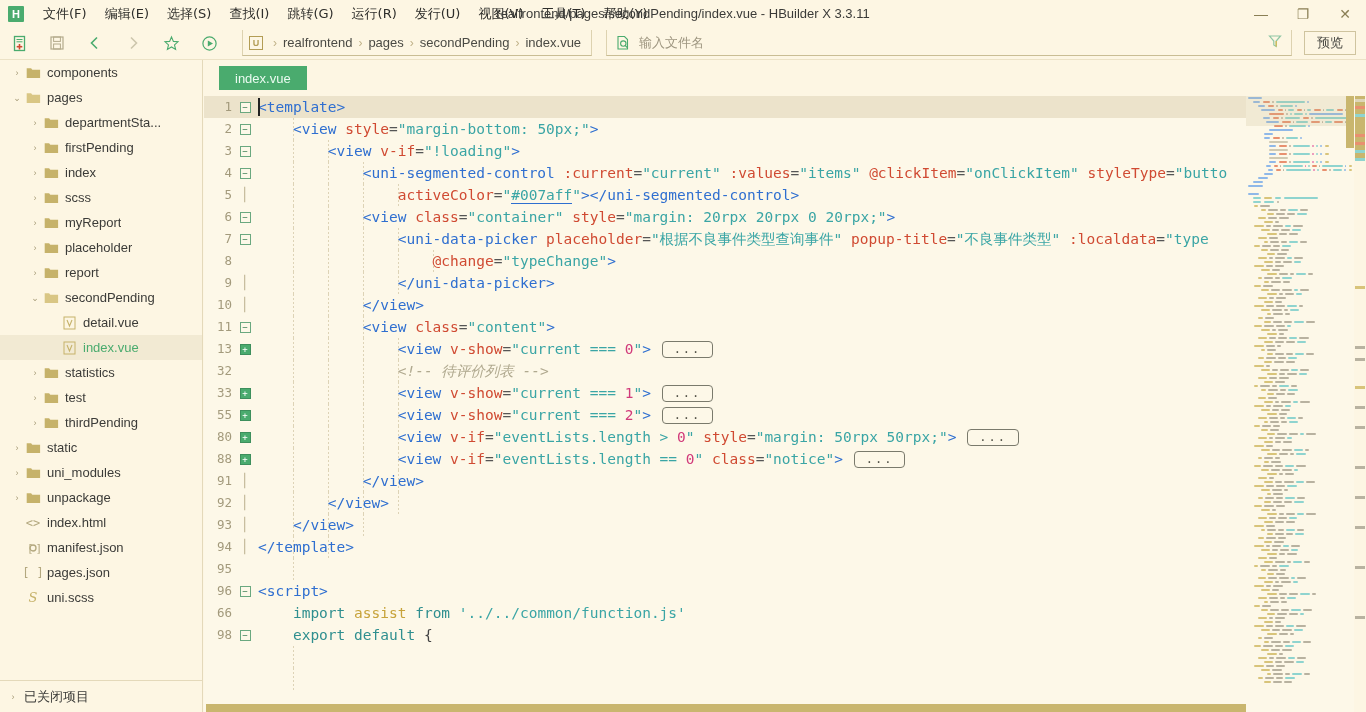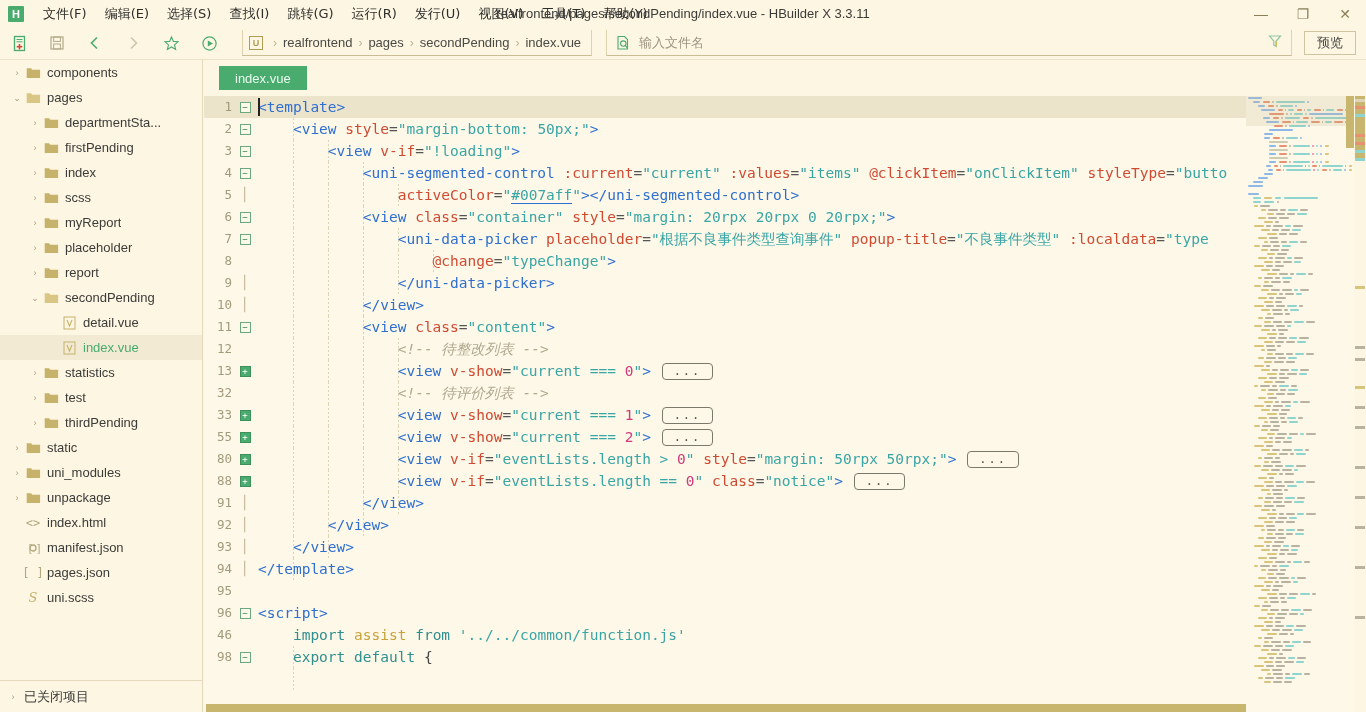--- a/index.html
+++ b/index.html
@@ -568,34 +568,33 @@
           <div class="line"><div class="gut-num">2</div><div class="gut-fold"><span class="fold-box">−</span></div><div class="code-text"><span class="t-plain">    </span><span class="t-tag">&lt;view</span><span class="t-plain"> </span><span class="t-attr">style</span><span class="t-eq">=</span><span class="t-str">"margin-bottom: 50px;"</span><span class="t-tag">&gt;</span></div></div>
           <div class="line"><div class="gut-num">3</div><div class="gut-fold"><span class="fold-box">−</span></div><div class="code-text"><span class="t-plain">        </span><span class="t-tag">&lt;view</span><span class="t-plain"> </span><span class="t-attr">v-if</span><span class="t-eq">=</span><span class="t-str">"!loading"</span><span class="t-tag">&gt;</span></div></div>
           <div class="line"><div class="gut-num">4</div><div class="gut-fold"><span class="fold-box">−</span></div><div class="code-text"><span class="t-plain">            </span><span class="t-tag">&lt;uni-segmented-control</span><span class="t-plain"> </span><span class="t-attr">:current</span><span class="t-eq">=</span><span class="t-str">"current"</span><span class="t-plain"> </span><span class="t-attr">:values</span><span class="t-eq">=</span><span class="t-str">"items"</span><span class="t-plain"> </span><span class="t-attr">@clickItem</span><span class="t-eq">=</span><span class="t-str">"onClickItem"</span><span class="t-plain"> </span><span class="t-attr">styleType</span><span class="t-eq">=</span><span class="t-str">"butto</span></div></div>
           <div class="line"><div class="gut-num">5</div><div class="gut-fold"><span class="fold-tick">│</span></div><div class="code-text"><span class="t-plain">                </span><span class="t-attr">activeColor</span><span class="t-eq">=</span><span class="t-str">"</span><span class="t-link">#007aff</span><span class="t-str">"</span><span class="t-tag">&gt;&lt;/uni-segmented-control&gt;</span></div></div>
           <div class="line"><div class="gut-num">6</div><div class="gut-fold"><span class="fold-box">−</span></div><div class="code-text"><span class="t-plain">            </span><span class="t-tag">&lt;view</span><span class="t-plain"> </span><span class="t-attr">class</span><span class="t-eq">=</span><span class="t-str">"container"</span><span class="t-plain"> </span><span class="t-attr">style</span><span class="t-eq">=</span><span class="t-str">"margin: 20rpx 20rpx 0 20rpx;"</span><span class="t-tag">&gt;</span></div></div>
           <div class="line"><div class="gut-num">7</div><div class="gut-fold"><span class="fold-box">−</span></div><div class="code-text"><span class="t-plain">                </span><span class="t-tag">&lt;uni-data-picker</span><span class="t-plain"> </span><span class="t-attr">placeholder</span><span class="t-eq">=</span><span class="t-str">"根据不良事件类型查询事件"</span><span class="t-plain"> </span><span class="t-attr">popup-title</span><span class="t-eq">=</span><span class="t-str">"不良事件类型"</span><span class="t-plain"> </span><span class="t-attr">:localdata</span><span class="t-eq">=</span><span class="t-str">"type</span></div></div>
           <div class="line"><div class="gut-num">8</div><div class="gut-fold"></div><div class="code-text"><span class="t-plain">                    </span><span class="t-attr">@change</span><span class="t-eq">=</span><span class="t-str">"typeChange"</span><span class="t-tag">&gt;</span></div></div>
           <div class="line"><div class="gut-num">9</div><div class="gut-fold"><span class="fold-tick">│</span></div><div class="code-text"><span class="t-plain">                </span><span class="t-tag">&lt;/uni-data-picker&gt;</span></div></div>
           <div class="line"><div class="gut-num">10</div><div class="gut-fold"><span class="fold-tick">│</span></div><div class="code-text"><span class="t-plain">            </span><span class="t-tag">&lt;/view&gt;</span></div></div>
           <div class="line"><div class="gut-num">11</div><div class="gut-fold"><span class="fold-box">−</span></div><div class="code-text"><span class="t-plain">            </span><span class="t-tag">&lt;view</span><span class="t-plain"> </span><span class="t-attr">class</span><span class="t-eq">=</span><span class="t-str">"content"</span><span class="t-tag">&gt;</span></div></div>
-          <div class="line"><div class="gut-num">12</div><div class="gut-fold"></div><div class="code-text"><span class="t-plain">                </span><span class="t-cmt">&lt;!-- 待整改列表 --&gt;</span></div></div>
           <div class="line"><div class="gut-num">13</div><div class="gut-fold"><span class="fold-box plus">+</span></div><div class="code-text"><span class="t-plain">                </span><span class="t-tag">&lt;view</span><span class="t-plain"> </span><span class="t-attr">v-show</span><span class="t-eq">=</span><span class="t-str">"current === </span><span class="t-num">0</span><span class="t-str">"</span><span class="t-tag">&gt;</span><span class="t-plain"> </span><span class="fold-pill">...</span></div></div>
           <div class="line"><div class="gut-num">32</div><div class="gut-fold"></div><div class="code-text"><span class="t-plain">                </span><span class="t-cmt">&lt;!-- 待评价列表 --&gt;</span></div></div>
           <div class="line"><div class="gut-num">33</div><div class="gut-fold"><span class="fold-box plus">+</span></div><div class="code-text"><span class="t-plain">                </span><span class="t-tag">&lt;view</span><span class="t-plain"> </span><span class="t-attr">v-show</span><span class="t-eq">=</span><span class="t-str">"current === </span><span class="t-num">1</span><span class="t-str">"</span><span class="t-tag">&gt;</span><span class="t-plain"> </span><span class="fold-pill">...</span></div></div>
           <div class="line"><div class="gut-num">55</div><div class="gut-fold"><span class="fold-box plus">+</span></div><div class="code-text"><span class="t-plain">                </span><span class="t-tag">&lt;view</span><span class="t-plain"> </span><span class="t-attr">v-show</span><span class="t-eq">=</span><span class="t-str">"current === </span><span class="t-num">2</span><span class="t-str">"</span><span class="t-tag">&gt;</span><span class="t-plain"> </span><span class="fold-pill">...</span></div></div>
           <div class="line"><div class="gut-num">80</div><div class="gut-fold"><span class="fold-box plus">+</span></div><div class="code-text"><span class="t-plain">                </span><span class="t-tag">&lt;view</span><span class="t-plain"> </span><span class="t-attr">v-if</span><span class="t-eq">=</span><span class="t-str">"eventLists.length &gt; </span><span class="t-num">0</span><span class="t-str">"</span><span class="t-plain"> </span><span class="t-attr">style</span><span class="t-eq">=</span><span class="t-str">"margin: 50rpx 50rpx;"</span><span class="t-tag">&gt;</span><span class="t-plain"> </span><span class="fold-pill">...</span></div></div>
           <div class="line"><div class="gut-num">88</div><div class="gut-fold"><span class="fold-box plus">+</span></div><div class="code-text"><span class="t-plain">                </span><span class="t-tag">&lt;view</span><span class="t-plain"> </span><span class="t-attr">v-if</span><span class="t-eq">=</span><span class="t-str">"eventLists.length == </span><span class="t-num">0</span><span class="t-str">"</span><span class="t-plain"> </span><span class="t-attr">class</span><span class="t-eq">=</span><span class="t-str">"notice"</span><span class="t-tag">&gt;</span><span class="t-plain"> </span><span class="fold-pill">...</span></div></div>
           <div class="line"><div class="gut-num">91</div><div class="gut-fold"><span class="fold-tick">│</span></div><div class="code-text"><span class="t-plain">            </span><span class="t-tag">&lt;/view&gt;</span></div></div>
           <div class="line"><div class="gut-num">92</div><div class="gut-fold"><span class="fold-tick">│</span></div><div class="code-text"><span class="t-plain">        </span><span class="t-tag">&lt;/view&gt;</span></div></div>
           <div class="line"><div class="gut-num">93</div><div class="gut-fold"><span class="fold-tick">│</span></div><div class="code-text"><span class="t-plain">    </span><span class="t-tag">&lt;/view&gt;</span></div></div>
           <div class="line"><div class="gut-num">94</div><div class="gut-fold"><span class="fold-tick">│</span></div><div class="code-text"><span class="t-tag">&lt;/template&gt;</span></div></div>
           <div class="line"><div class="gut-num">95</div><div class="gut-fold"></div><div class="code-text"></div></div>
           <div class="line"><div class="gut-num">96</div><div class="gut-fold"><span class="fold-box">−</span></div><div class="code-text"><span class="t-tag">&lt;script&gt;</span></div></div>
-          <div class="line"><div class="gut-num">46</div><div class="gut-fold"></div><div class="code-text"><span class="t-plain">    </span><span class="t-kw">import</span><span class="t-plain"> </span><span class="t-kw2">assist</span><span class="t-plain"> </span><span class="t-kw">from</span><span class="t-plain"> </span><span class="t-str">'../../common/function.js'</span></div></div>
+          <div class="line"><div class="gut-num">66</div><div class="gut-fold"></div><div class="code-text"><span class="t-plain">    </span><span class="t-kw">import</span><span class="t-plain"> </span><span class="t-kw2">assist</span><span class="t-plain"> </span><span class="t-kw">from</span><span class="t-plain"> </span><span class="t-str">'../../common/function.js'</span></div></div>
           <div class="line"><div class="gut-num">98</div><div class="gut-fold"><span class="fold-box">−</span></div><div class="code-text"><span class="t-plain">    </span><span class="t-kw">export</span><span class="t-plain"> </span><span class="t-kw">default</span><span class="t-plain"> </span><span class="t-punct">{</span></div></div>
         </div>
       <div class="caret"></div>
     </div>
 
     <div class="minimap" id="minimap">
       <div class="mm-view"></div>
     <div class="mm-row" style="padding-left: 2px;">
           <span class="mm-seg" style="width: 13.5px; background: rgb(143, 184, 232);"></span>
         </div>

